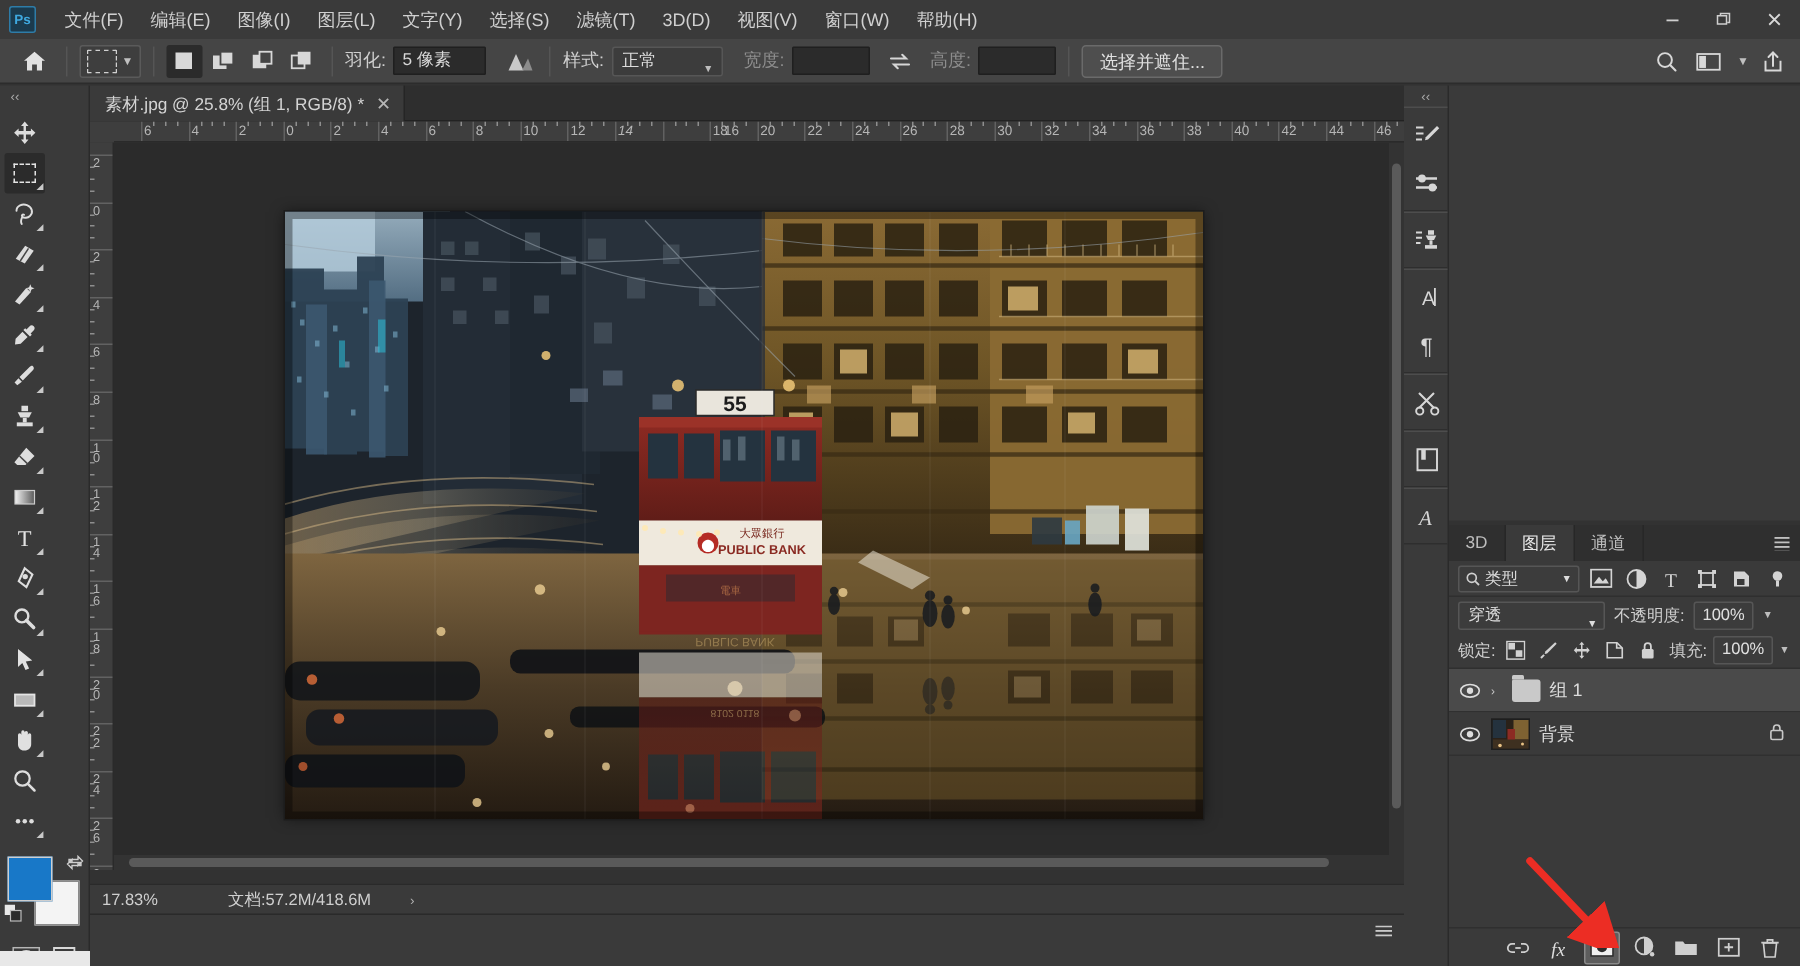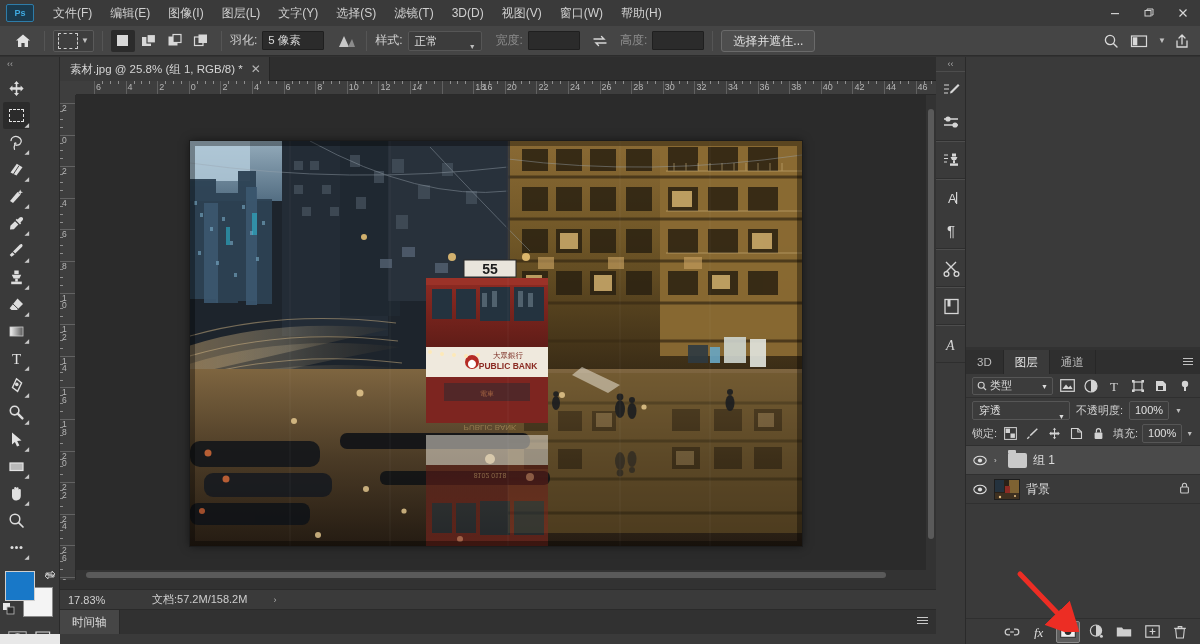--- a/index.html
+++ b/index.html
@@ -12,21 +12,21 @@
     -webkit-font-smoothing:antialiased;
   }
   .app { position:relative; width:1200px; height:644px; }
 
   
   .menubar {
     position:absolute; left:0; top:0; width:1200px; height:26px;
     background:#3a3a3a; display:flex; align-items:center;
   }
   .ps-logo {
-    width:28px; height:18px; margin-left:6px; margin-right:10px;
+    width:18px; height:18px; margin-left:6px; margin-right:10px;
     background:#1b3a4d; border:1px solid #2e7ca8; border-radius:2px;
     color:#3fa9e0; font-size:9px; font-weight:bold;
     display:flex; align-items:center; justify-content:center;
   }
   .menu-item {
     padding:4px 9px; font-size:12px; color:#d0d0d0; white-space:nowrap;
     line-height:18px;
   }
   .wincontrols { position:absolute; right:0; top:0; height:26px; display:flex; }
   .wc { width:34px; height:26px; display:flex; align-items:center; justify-content:center;
@@ -1142,28 +1142,25 @@
     <div class="scroll-v">
       <div class="thumb"></div>
     </div>
     <div class="scroll-h">
       <div class="thumb"></div>
     </div>
   </div>
 
   <div class="statusbar">
     <div class="sb-zoom">17.83%</div>
-    <div class="sb-doc">文档:57.2M/158.2M</div>
+    <div class="sb-doc">文档:57.2M/418.6M</div>
     <div class="sb-arrow">›</div>
   </div>
 
   <div class="timeline">
-    <div class="tl-tabs">
-      <div class="tl-tab">时间轴</div>
-    </div>
     <div class="tl-menu"></div>
   </div>
 
   <div class="rail">
     <div class="rail-collapse">‹‹</div>
 
     <div class="rail-grp">
       <div class="rail-ico">
         <svg width="19" height="19" viewBox="0 0 19 19">
           <g stroke="#d6d6d6" stroke-width="1.2">

